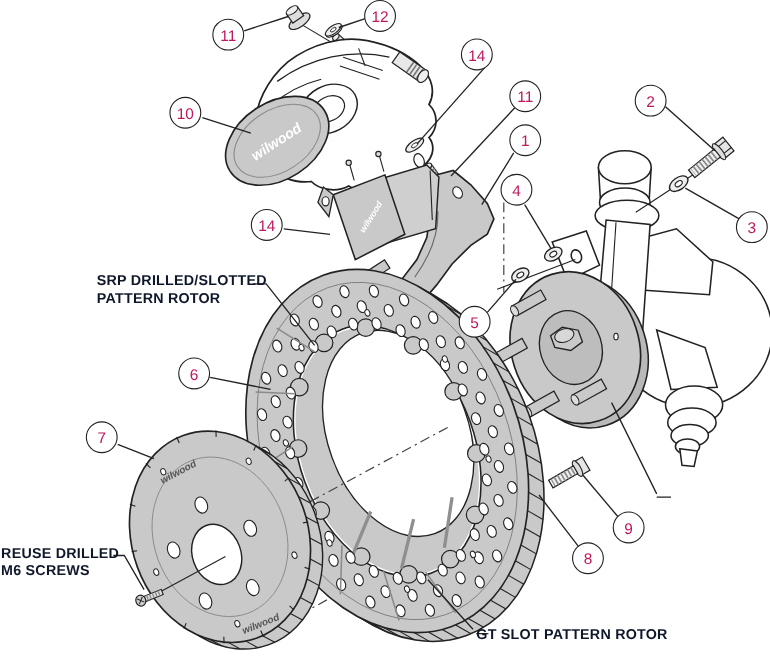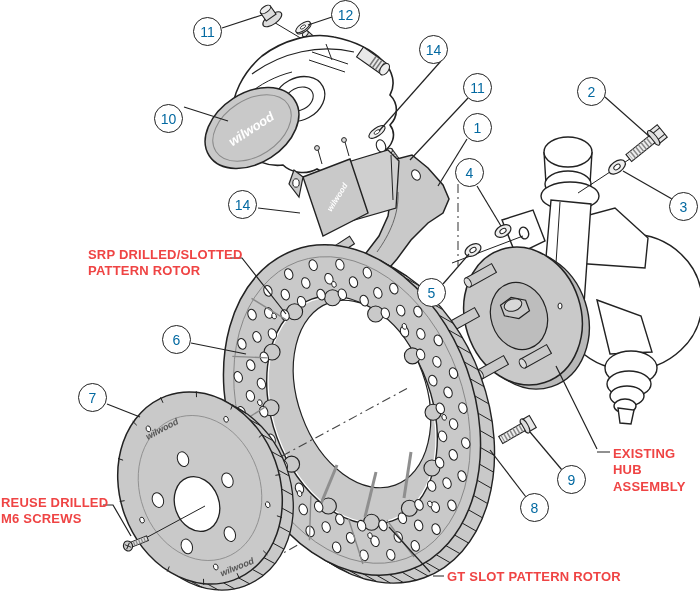--- a/index.html
+++ b/index.html
@@ -1,22 +1,22 @@
 <!DOCTYPE html>
 <html><head>
 <meta charset="utf-8">
 <style>
   html,body{margin:0;padding:0;background:#fff;}
   .stage{position:relative;width:700px;height:598px;background:#fff;overflow:hidden;
          font-family:"Liberation Sans",sans-serif;}
   svg{position:absolute;left:0;top:0;}
   .callout{position:absolute;width:29px;height:29px;border:1.6px solid #222;border-radius:50%;
            background:#fff;display:flex;align-items:center;justify-content:center;
-           font:500 14px "Liberation Sans",sans-serif;color:#0369a1;box-sizing:border-box;}
-  .lbl{position:absolute;font:700 13px/1.25 "Liberation Sans",sans-serif;color:#ef4444;
+           font:500 14px "Liberation Sans",sans-serif;color:#be185d;box-sizing:border-box;}
+  .lbl{position:absolute;font:700 13px/1.25 "Liberation Sans",sans-serif;color:#0f172a;
        white-space:pre-line;letter-spacing:.2px;}
   .logo{font:italic 700 13px "Liberation Sans",sans-serif;}
 </style>
 </head>
 <body>
 
 <div class="stage">
 
 <svg id="art" width="700" height="598" viewBox="0 0 700 598">
 
@@ -464,21 +464,21 @@
     </div>
 <div class="callout" style="left:78px;top:383px">
       <span>7</span>
     </div>
 <div class="callout" style="left:520px;top:493px">
       <span>8</span>
     </div>
 <div class="callout" style="left:557px;top:465px">
       <span>9</span>
     </div>
-<div class="callout" style="left:154px;top:104px">
+<div class="callout" style="left:154px;top:88px">
       <span>10</span>
     </div>
 <div class="callout" style="left:193px;top:17px">
       <span>11</span>
     </div>
 <div class="callout" style="left:331px;top:0px">
       <span>12</span>
     </div>
 <div class="callout" style="left:463px;top:73px">
       <span>11</span>
@@ -487,17 +487,15 @@
       <span>14</span>
     </div>
 <div class="callout" style="left:228px;top:190px">
       <span>14</span>
     </div>
 
 <div class="lbl" style="left:88px;top:247px">SRP DRILLED/SLOTTED
 PATTERN ROTOR</div>
 <div class="lbl" style="left:1px;top:495px">REUSE DRILLED
 M6 SCREWS</div>
-<div class="lbl" style="left:613px;top:446px">EXISTING HUB
-ASSEMBLY</div>
-<div class="lbl" style="left:447px;top:569px">GT SLOT PATTERN ROTOR</div>
+<div class="lbl" style="left:433px;top:569px">GT SLOT PATTERN ROTOR</div>
 
 </div>
 
 </body></html>

